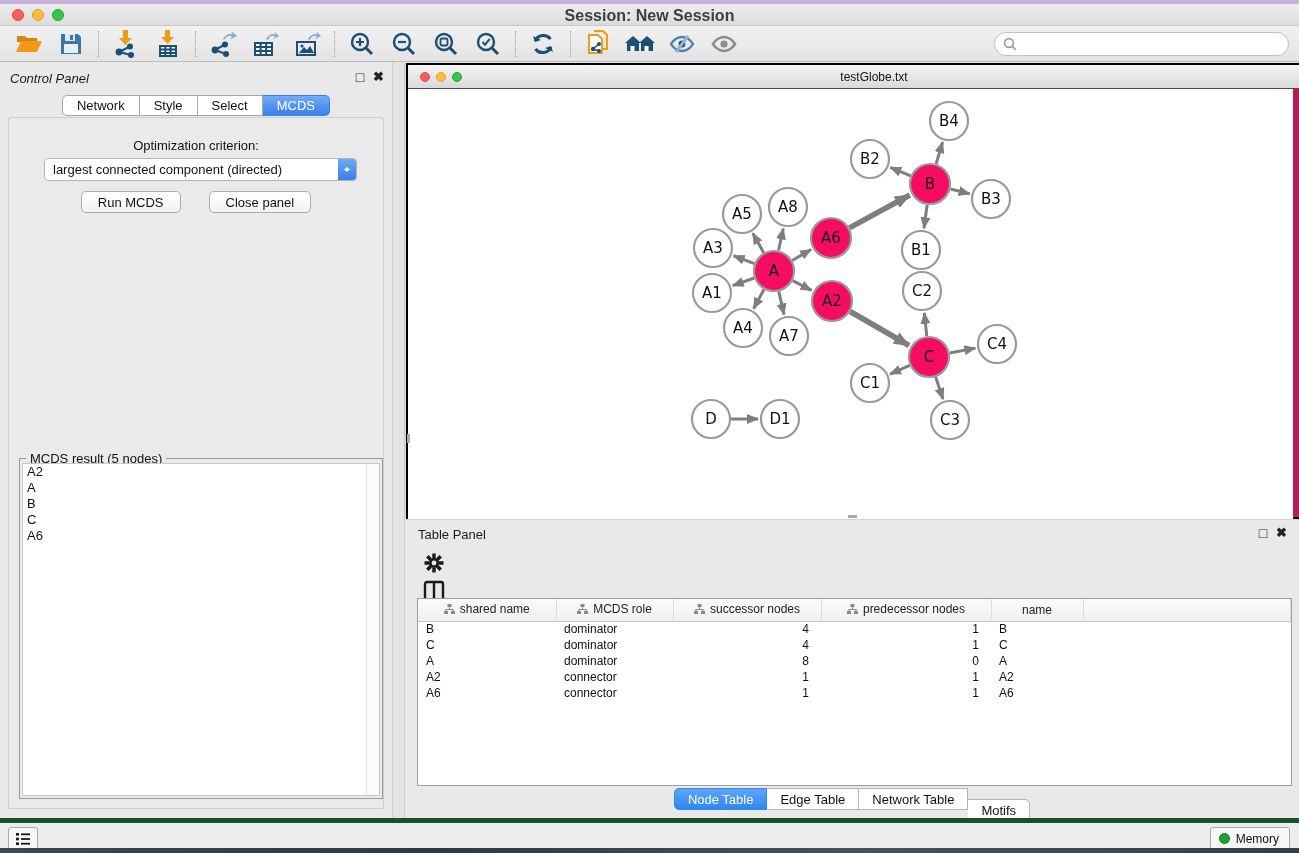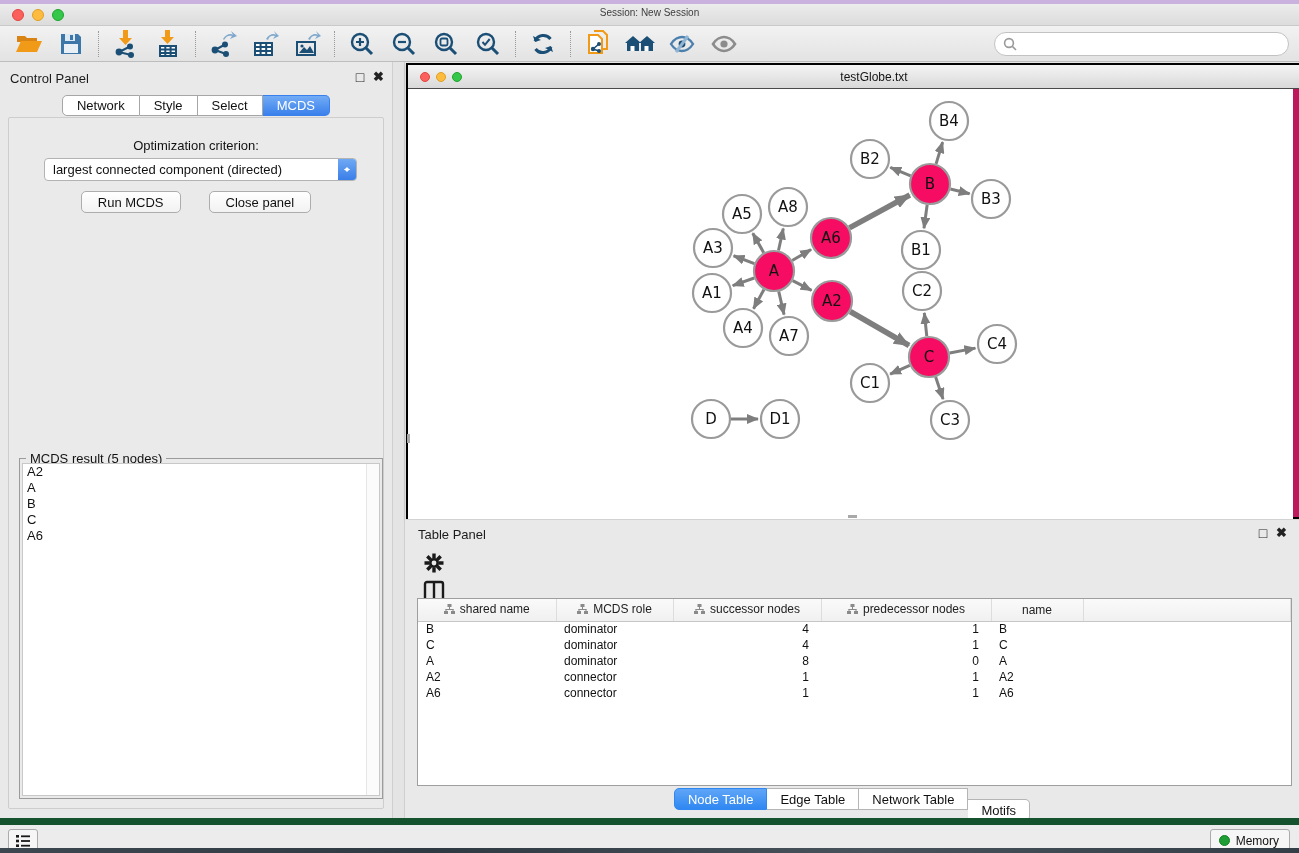--- a/index.html
+++ b/index.html
@@ -5,21 +5,21 @@
   * { margin:0; padding:0; box-sizing:border-box; }
   html,body { width:1299px; height:853px; }
   body { font-family:"Liberation Sans", sans-serif; background:#ECECEC; overflow:hidden; }
   .screen { position:relative; width:1299px; height:853px; background:#ECECEC; }
 
   
   .menubar-sliver { position:absolute; left:0; top:0; width:1299px; height:4px; background:#C9B3DE; }
   .titlebar { position:absolute; left:0; top:4px; width:1299px; height:22px;
               background:linear-gradient(#ECECEC,#DCDCDC); border-bottom:1px solid #C9C9C9; }
   .titlebar .title { position:absolute; left:0; right:0; top:3px; text-align:center;
-                     font-size:10px; color:#3e3e3e; }
+                     font-size:16px; color:#3e3e3e;font-weight:bold; }
   .lights { position:absolute; left:12px; top:5px; display:flex; gap:8px; }
   .light { width:12px; height:12px; border-radius:50%; }
   .light.red { background:#FC605C; border:1px solid #E24640; }
   .light.yellow { background:#FDBC40; border:1px solid #DFA023; }
   .light.green { background:#34C749; border:1px solid #1FA52E; }
 
   
   .toolbar { position:absolute; left:0; top:26px; width:1299px; height:36px;
              background:linear-gradient(#F2F2F2,#E3E3E3); border-bottom:1px solid #BDBDBD;
              display:flex; align-items:center; padding-left:8px; }
@@ -28,21 +28,21 @@
   .tb-sep { width:1px; height:26px; border-left:1px dotted #999; margin:0 6px; }
   .search-wrap { position:absolute; right:10px; top:6px; width:295px; height:24px;
                  background:#fff; border:1px solid #C2C2C2; border-radius:12px;
                  display:flex; align-items:center; padding:0 8px; }
   .search-wrap input { border:none; outline:none; flex:1; font-size:12px; margin-left:6px;
                        font-family:"Liberation Sans", sans-serif; background:transparent; }
 
   
   .control-panel { position:absolute; left:0; top:62px; width:392px; height:756px; background:#E9E9E9; }
   .panel-head { position:relative; height:32px; }
-  .panel-head .panel-title { position:absolute; left:10px; top:9px; font-size:13px; color:#1c1c1c; }
+  .panel-head .panel-title { position:absolute; left:10px; top:9px; font-size:13px; color:#1c1c1c;font-style:italic; }
   .panel-head .panel-btns { position:absolute; right:8px; top:8px; display:flex; gap:9px; }
   .panel-glyph { font-size:13px; color:#222; line-height:14px; font-weight:bold; }
   .panel-glyph.float { font-weight:normal; font-size:14px; }
 
   .seg-tabs { position:absolute; left:0; right:0; top:33px; display:flex; justify-content:center; }
   .seg-tab { height:21px; padding:0 14px; font-size:13px; line-height:20px; background:#fff;
              border:1px solid #A6A6A6; border-left:none; color:#111; }
   .seg-tab:first-child { border-left:1px solid #A6A6A6; border-radius:5px 0 0 5px; }
   .seg-tab:last-child { border-radius:0 5px 5px 0; }
   .seg-tab.sel { background:linear-gradient(#72ACF5,#3A80EC); color:#fff; border-color:#3A80EC; }
@@ -115,21 +115,21 @@
   table.data td.num { text-align:right; padding-right:12px; }
   .tp-tabs { position:absolute; left:0; right:0; top:268px; display:flex; justify-content:center; }
   .tp-tab { height:22px; padding:0 13px; font-size:13px; line-height:21px; background:#fff;
             border:1px solid #B5B5B5; border-left:none; color:#111; }
   .tp-tab:first-child { border-left:1px solid #B5B5B5; border-radius:5px 0 0 5px; }
   .tp-tab:last-child { border-radius:0 5px 5px 0;margin-top:11px; }
   .tp-tab.sel { background:linear-gradient(#5FA5F7,#2F87F2); color:#fff; border-color:#2F87F2; }
 
   
   .statusbar { position:absolute; left:0; top:818px; width:1299px; height:30px; background:#ECECEC;
-               border-top:7px solid #14532d; }
+               border-top:5px solid #14532d; }
   .status-left-btn { position:absolute; left:8px; top:4px; width:30px; height:23px; background:#F6F6F6;
                      border:1px solid #ABABAB; border-radius:3px; display:flex; align-items:center;
                      justify-content:center; }
   .memory-btn { position:absolute; right:9px; top:4px; height:23px; padding:0 10px 0 8px;
                 background:#F6F6F6; border:1px solid #ABABAB; border-radius:3px;
                 display:flex; align-items:center; gap:6px; font-size:12px; color:#111; }
   .memory-dot { width:11px; height:11px; border-radius:50%; background:#1E9E34; border:1px solid #148026; }
   .desktop-sliver { position:absolute; left:0; top:848px; width:1299px; height:5px;
                     background:linear-gradient(90deg,#3d4750,#2e3941,#47525b,#333e46); }
 

